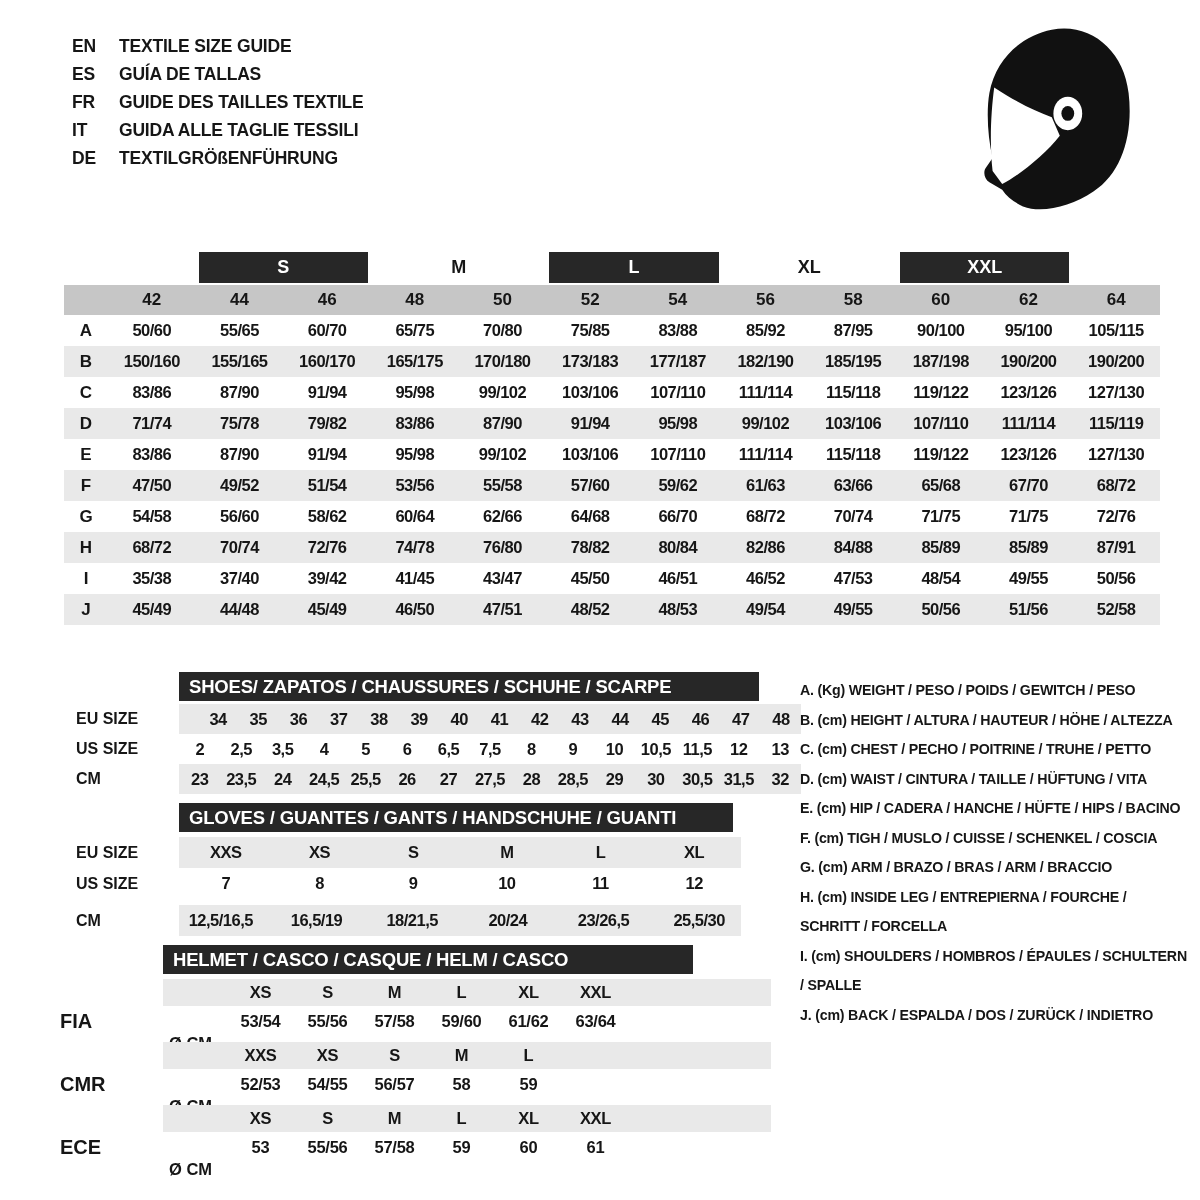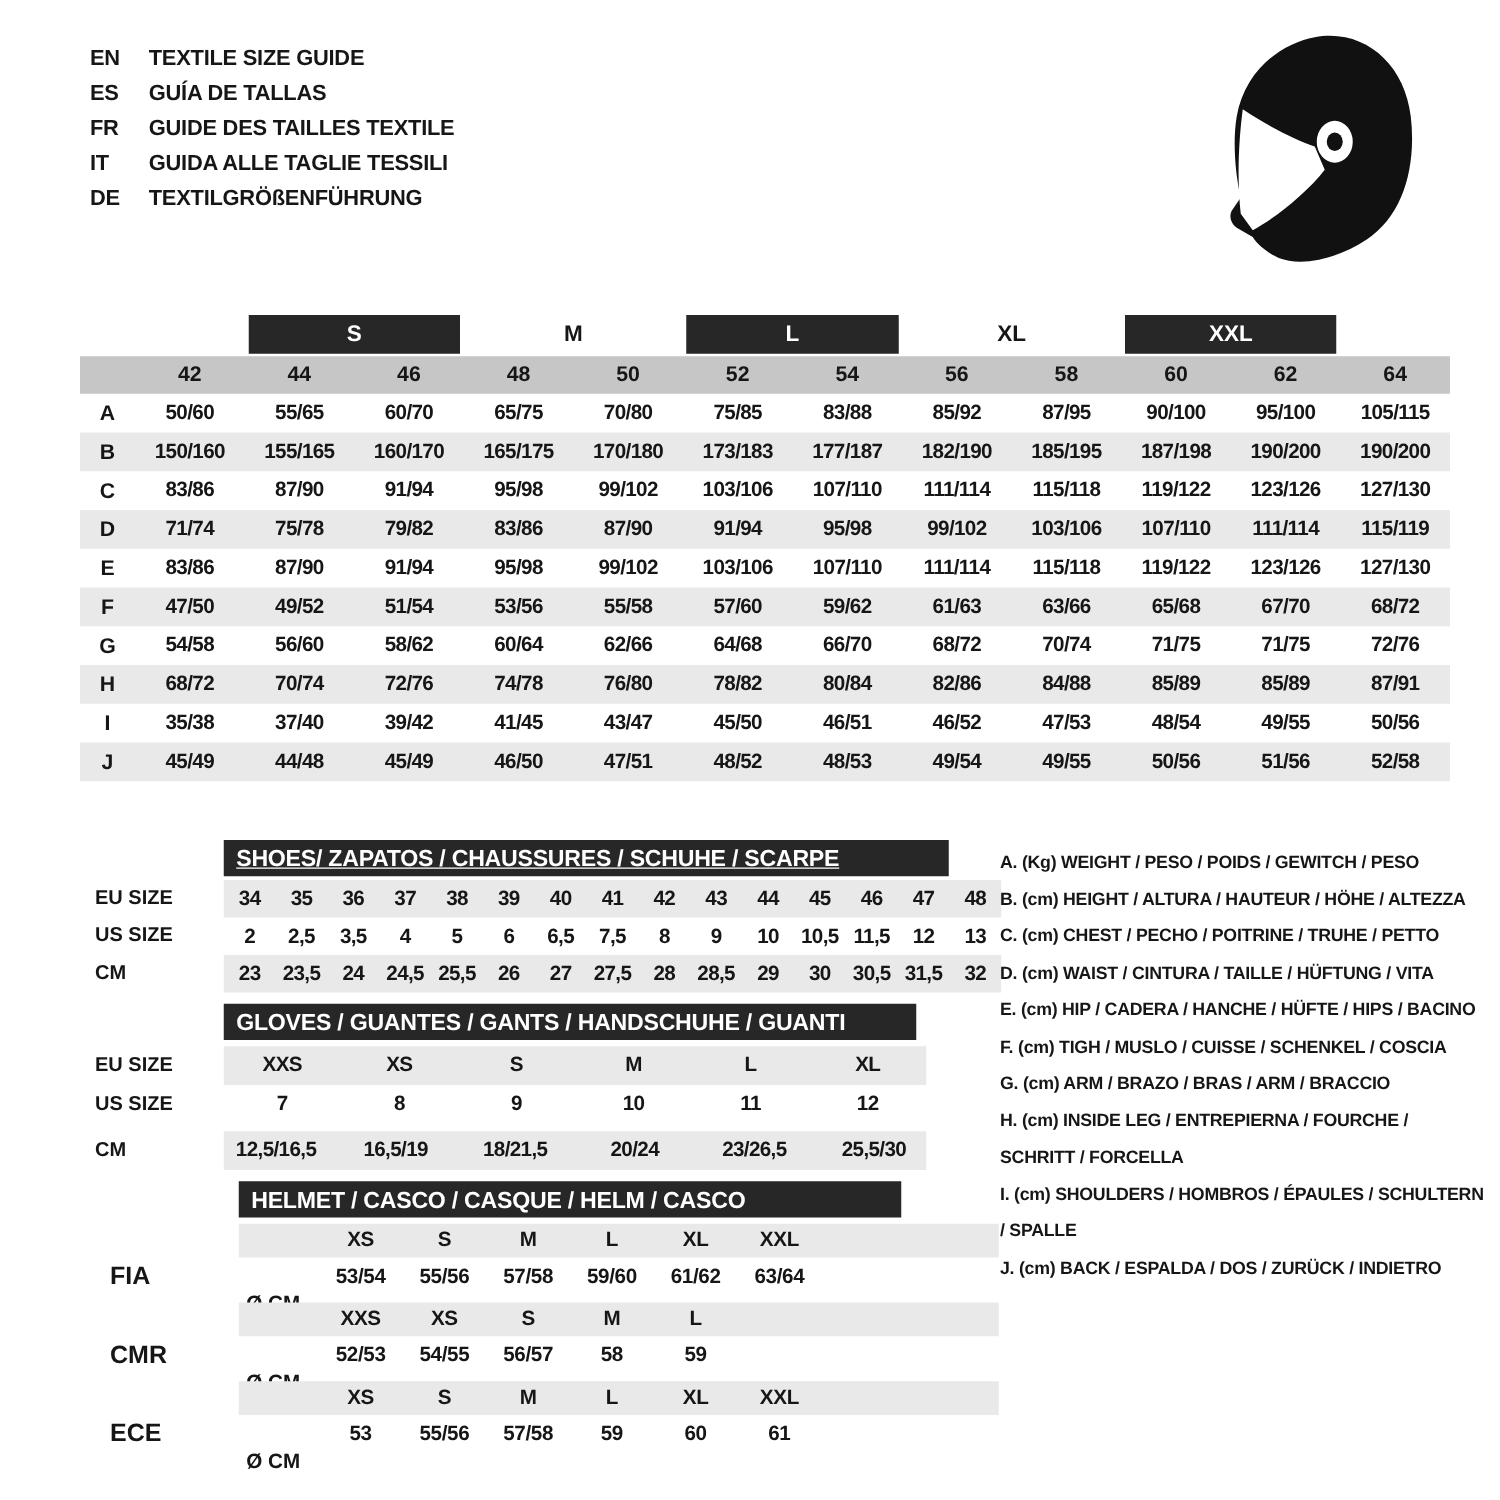--- a/index.html
+++ b/index.html
@@ -41,30 +41,30 @@
   
   .bar { background:#272727; color:#ffffff; height:29px; line-height:29px;
          padding-left:10px; font-size:18.5px; letter-spacing:-0.2px; margin-left:115px; }
   .s-row { display:flex; align-items:stretch; height:30px; }
   .s-label { width:115px; padding-left:12px; font-size:16px; display:flex; align-items:center; }
   .s-band { display:grid; align-items:center; }
   .shaded { background:#e9e9e9; }
   .s-cell { text-align:center; font-size:16.5px; letter-spacing:-0.5px; }
 
   #shoes  { left:64px; top:672px; width:1096px; }
-  #shoes .bar { width:580px; margin-bottom:3px;text-decoration:underline; }
+  #shoes .bar { width:580px; margin-bottom:3px; }
   #shoes .s-band { width:622px; }
 
   #gloves { left:64px; top:803px; width:1096px; }
   #gloves .bar { width:554px; margin-bottom:5px; }
   #gloves .s-band { width:562px; }
   #gloves .s-row { height:31px; }
   #gloves .s-row.cm-row { margin-top:6px; }
 
-  #helmetT { left:76px; top:945px; width:1096px; }
+  #helmetT { left:48px; top:945px; width:1096px; }
   #helmetT .bar { width:530px; margin-bottom:5px; }
   .h-section { display:flex; margin-bottom:6px; }
   .h-std { width:115px; padding-left:12px; font-size:20px; display:flex; align-items:center;
            align-self:flex-end; height:30px; }
   .h-col { width:608px; }
   .h-sizes { display:flex; height:27px; align-items:center; }
   .h-values { display:flex; height:30px; align-items:center; }
   .h-unit { width:64px; padding-left:6px; font-size:16.5px;margin-top:44px; }
   .h-cell { width:67px; text-align:center; font-size:16.5px; letter-spacing:-0.3px; }
 
@@ -283,21 +283,21 @@
       <div class="d-cell">50/56</div>
       <div class="d-cell">51/56</div>
       <div class="d-cell">52/58</div>
     </div>
   </div>
 
 <div id="shoes" class="abs">
   <div class="bar">SHOES/ ZAPATOS / CHAUSSURES / SCHUHE / SCARPE</div>
 <div class="s-row">
       <div class="s-label">EU SIZE</div>
-      <div class="s-band shaded" style="grid-template-columns: repeat(15, 1fr);">
+      <div class="s-band shaded" style="grid-template-columns: repeat(15, 1fr); padding-left: 19px;">
         <div class="s-cell">34</div>
         <div class="s-cell">35</div>
         <div class="s-cell">36</div>
         <div class="s-cell">37</div>
         <div class="s-cell">38</div>
         <div class="s-cell">39</div>
         <div class="s-cell">40</div>
         <div class="s-cell">41</div>
         <div class="s-cell">42</div>
         <div class="s-cell">43</div>

